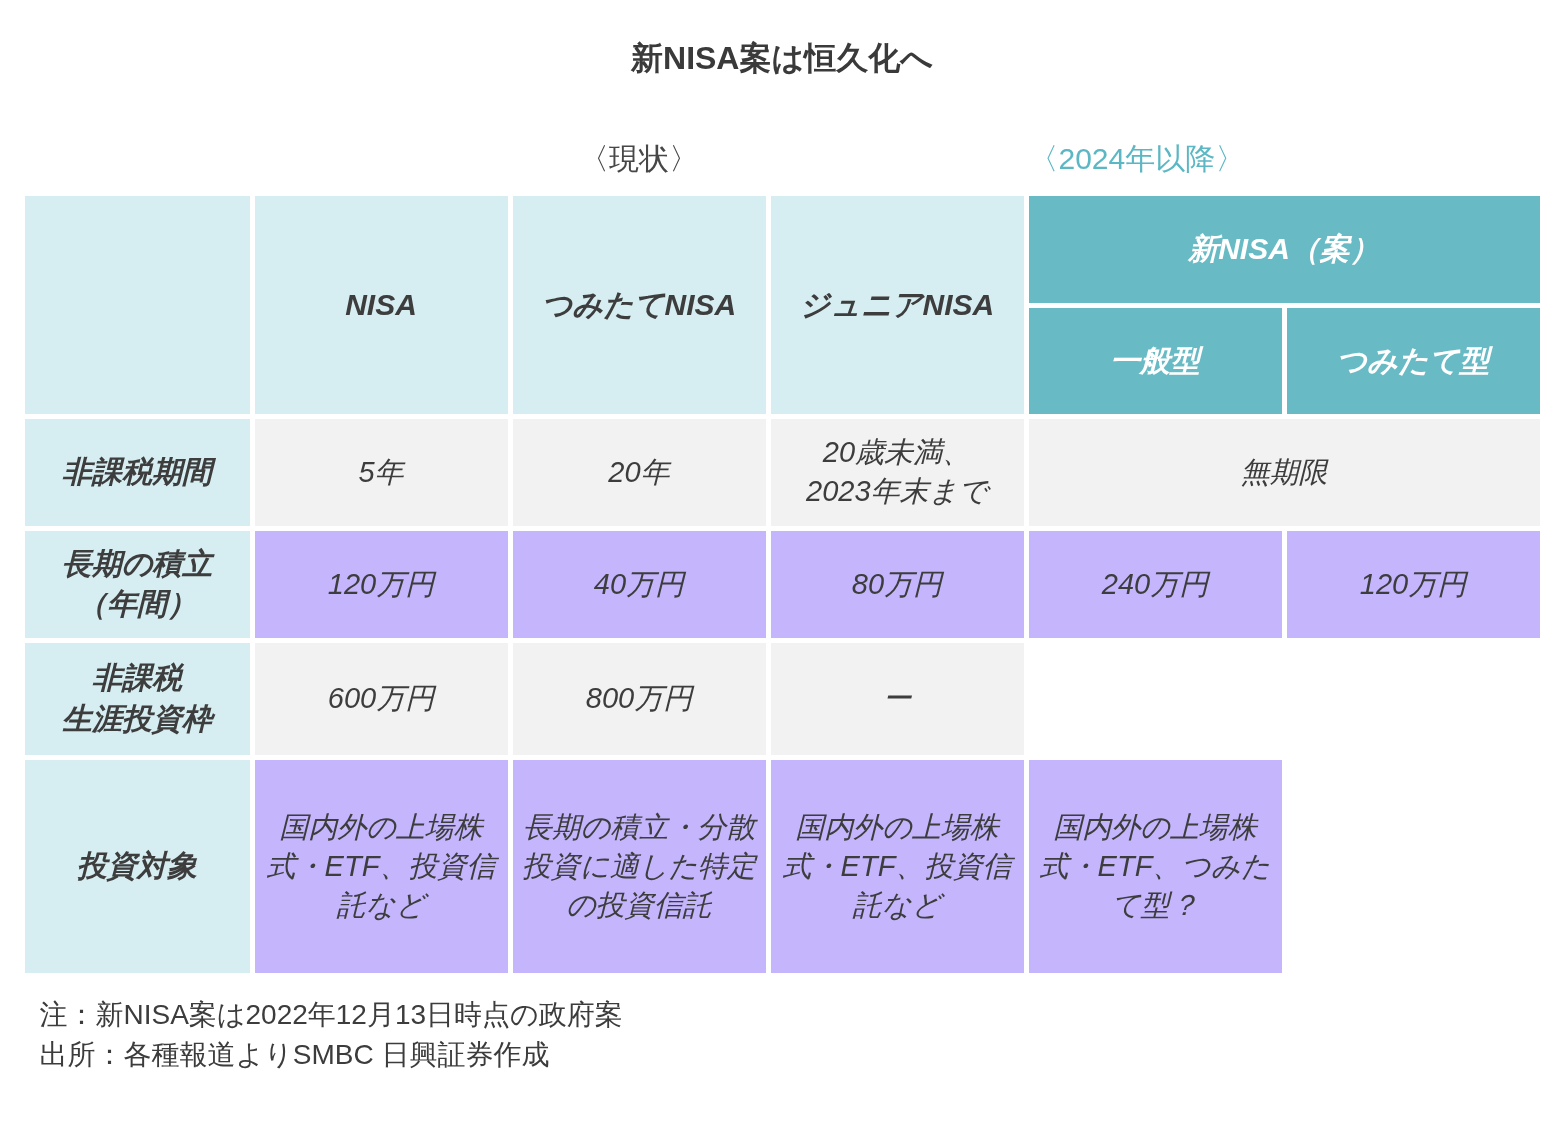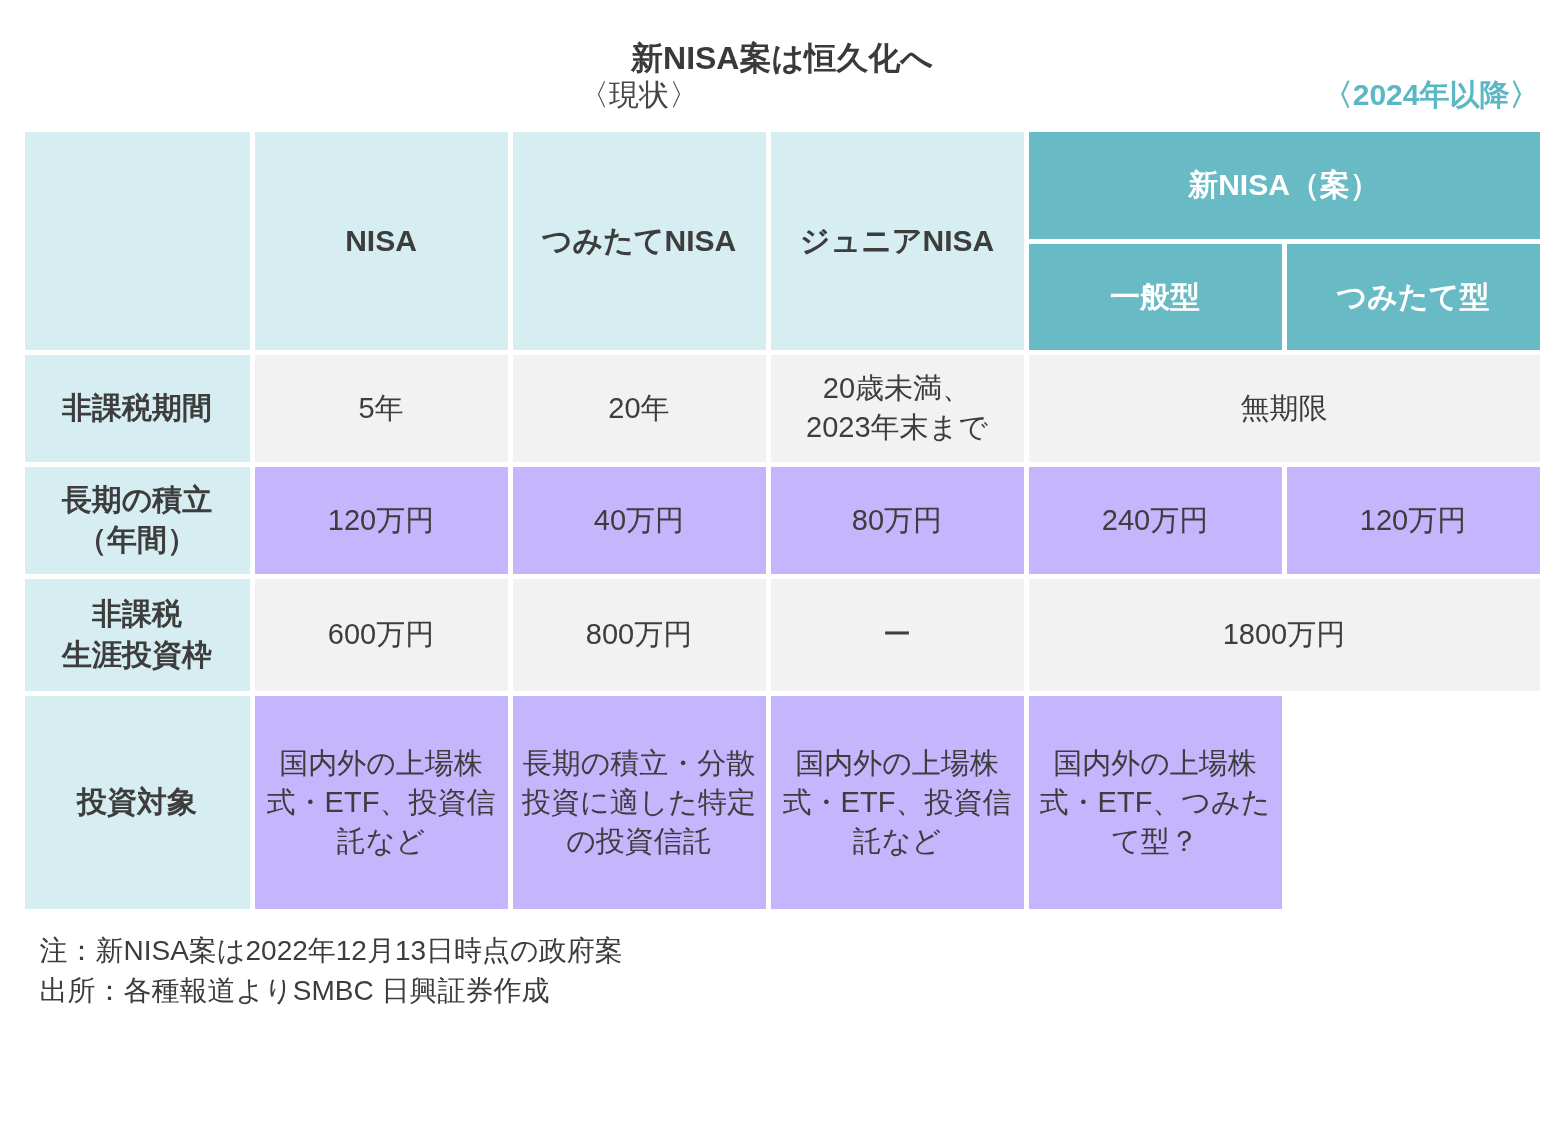--- a/index.html
+++ b/index.html
@@ -17,34 +17,35 @@
     font-weight:700;
     color:#3a3a3a;
     line-height:1.15;
   }
 
   
   .section-labels{
     display:grid;
     grid-template-columns:225px repeat(5,1fr);
     gap:5px;
+    margin-top:64px;
     font-size:30px;
     line-height:1.2;
   }
   .label-current{
     grid-column:2/5;
     text-align:center;
     color:#474747;
     font-weight:400;
   }
   .label-future{
     grid-column:5/7;
-    text-align:right;
+    text-align:left;
     color:#5bb7c3;
-    font-weight:700;
+    font-weight:400;
   }
 
   
   .tbl{
     margin-top:19px;
     display:grid;
     grid-template-columns:225px repeat(5,1fr);
     grid-template-rows:107px 106px 107px 107px 112px 213px;
     gap:5px;
   }
@@ -52,20 +53,21 @@
     display:flex;
     align-items:center;
     justify-content:center;
     text-align:center;
     white-space:pre-line;
     font-size:29px;
     line-height:1.35;
     color:#3d3d3d;
     padding:4px 6px;
     box-sizing:border-box;
+    font-style:italic;
   }
   .cyan{background:#d6edf1;font-weight:700;font-size:30px;text-align:center;}
   .teal{background:#68bac4;color:#ffffff;font-weight:700;font-size:30px;}
   .light{background:#f2f2f3;}
   .dark{background:#c4b5fd;}
 
   .corner   {grid-column:1;grid-row:1/3;}
   .h-nisa   {grid-column:2;grid-row:1/3;}
   .h-tsum   {grid-column:3;grid-row:1/3;}
   .h-junior {grid-column:4;grid-row:1/3;}
@@ -122,21 +124,20 @@
     <div class="cell dark r2 c3">40万円</div>
     <div class="cell dark r2 c4">80万円</div>
     <div class="cell dark r2 c5">240万円</div>
     <div class="cell dark r2 c6">120万円</div>
 
     <div class="cell cyan r3 c1">非課税
 生涯投資枠</div>
     <div class="cell light r3 c2">600万円</div>
     <div class="cell light r3 c3">800万円</div>
     <div class="cell light r3 c4">ー</div>
-    <div class="cell light r3 c56">1800万円</div>
 
     <div class="cell cyan r4 c1">投資対象</div>
     <div class="cell dark r4 c2">国内外の上場株式・ETF、投資信託など</div>
     <div class="cell dark r4 c3">長期の積立・分散投資に適した特定の投資信託</div>
     <div class="cell dark r4 c4">国内外の上場株式・ETF、投資信託など</div>
     <div class="cell dark r4 c5">国内外の上場株式・ETF、つみたて型？</div>
 
   </div>
 
   <div class="notes">

